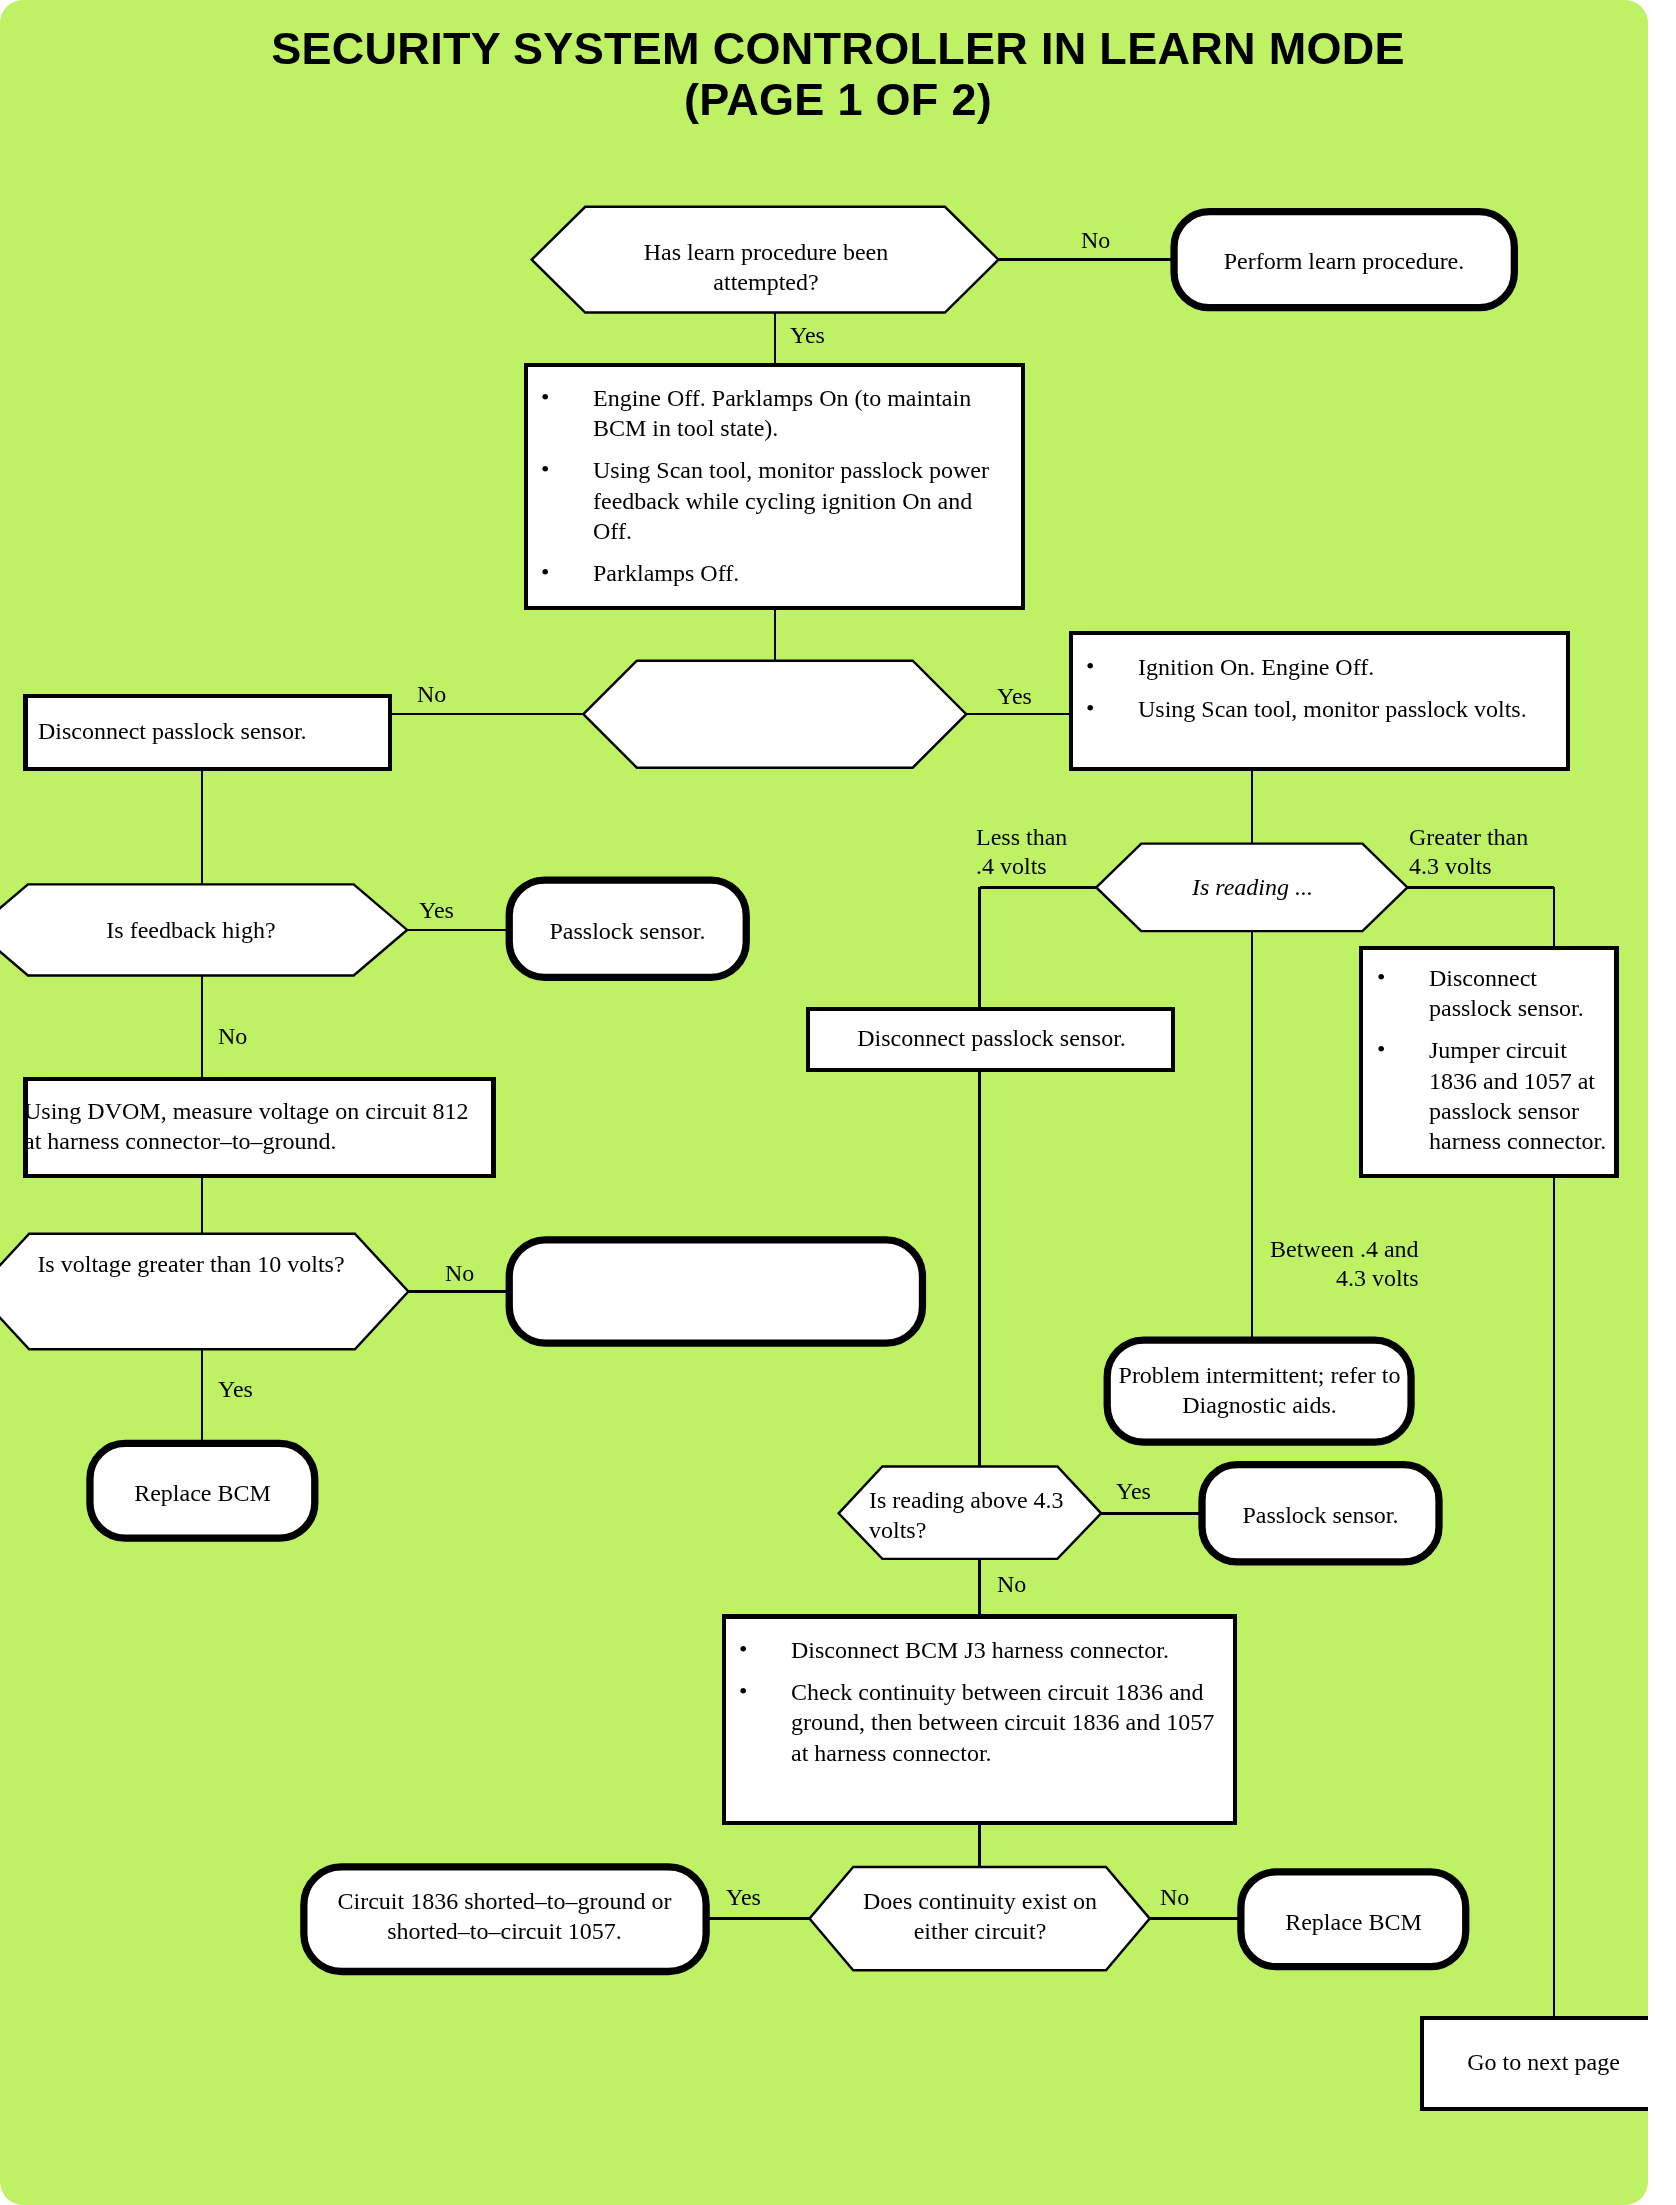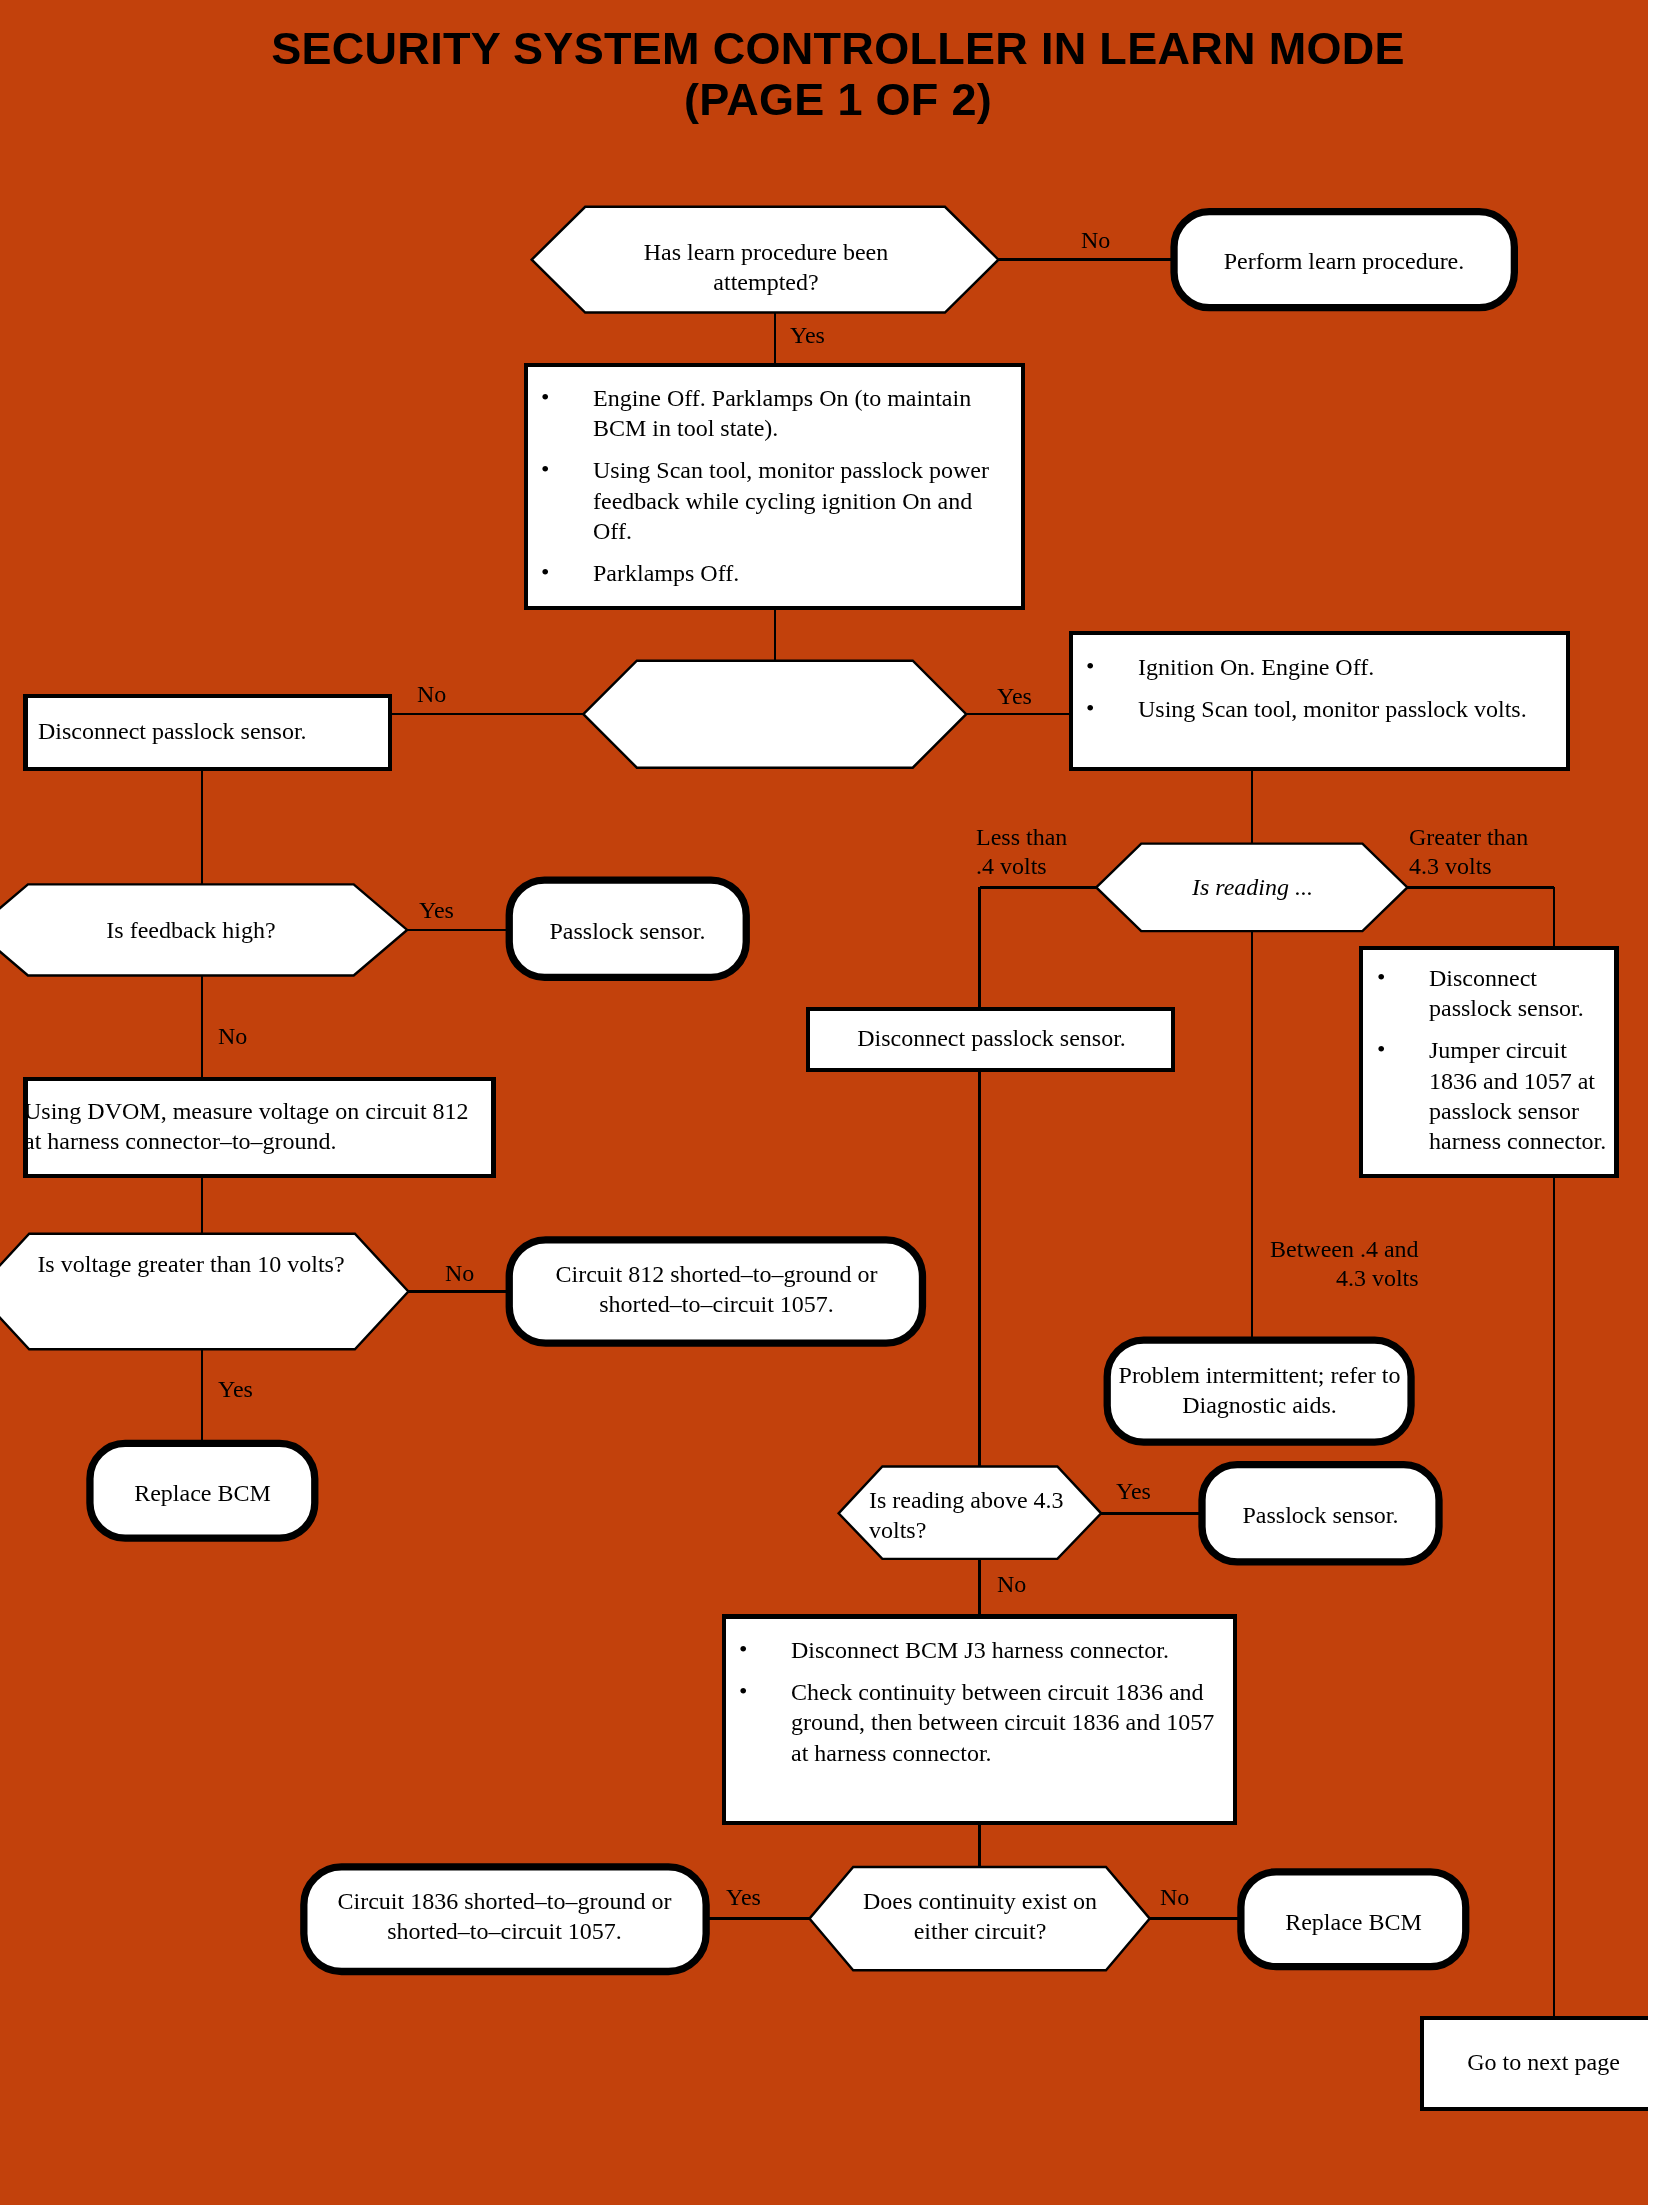--- a/index.html
+++ b/index.html
@@ -1,17 +1,17 @@
 <!DOCTYPE html>
 <html style="font-size:9.7px"><head>
 <meta charset="utf-8">
 <style>
   html,body{margin:0;padding:0;background:#ffffff;}
   body{font-family:"Liberation Serif", serif;}
-  #page{position:relative;width:1648px;height:2205px;background:#c2410c;overflow:hidden;}
+  #page{position:relative;width:1648px;height:2205px;background:#bef264;overflow:hidden;border-radius:23px;}
   svg#flow{position:absolute;left:0;top:0;width:1676px;height:2205px;}
   .title{
     position:absolute;left:0;top:24px;width:1676px;text-align:center;
     font-family:"Liberation Sans", sans-serif;font-weight:bold;
     font-size:45px;line-height:1.13;letter-spacing:0.3px;color:#000;
   }
   .node-text{
     position:absolute;color:#000;font-family:"Liberation Serif", serif;
     font-size:24px;line-height:1.26;
   }
@@ -158,21 +158,20 @@
     <ul class="bul">
       <li>Disconnect passlock sensor.</li>
       <li>Jumper circuit 1836 and 1057 at passlock sensor harness connector.</li>
     </ul>
   </div>
 
   <div class="node-text lft" style="left:24px;top:1096px;width:457px;">Using DVOM, measure voltage on circuit 812 at harness connector–to–ground.</div>
 
   <div class="node-text ctr" style="left:24px;top:1249px;width:334px;">Is voltage greater than 10 volts?</div>
 
-  <div class="node-text ctr" style="left:519px;top:1259px;width:395px;">Circuit 812 shorted–to–ground or shorted–to–circuit 1057.</div>
 
   <div class="node-text ctr" style="left:1116px;top:1360px;width:287px;">Problem intermittent; refer to Diagnostic aids.</div>
 
   <div class="node-text ctr" style="left:96px;top:1478px;width:213px;">Replace BCM</div>
 
   <div class="node-text lft" style="left:869px;top:1485px;width:195px;">Is reading above 4.3 volts?</div>
 
   <div class="node-text ctr" style="left:1208px;top:1500px;width:225px;">Passlock sensor.</div>
 
   <div class="node-text lft" style="left:733px;top:1635px;width:494px;">

